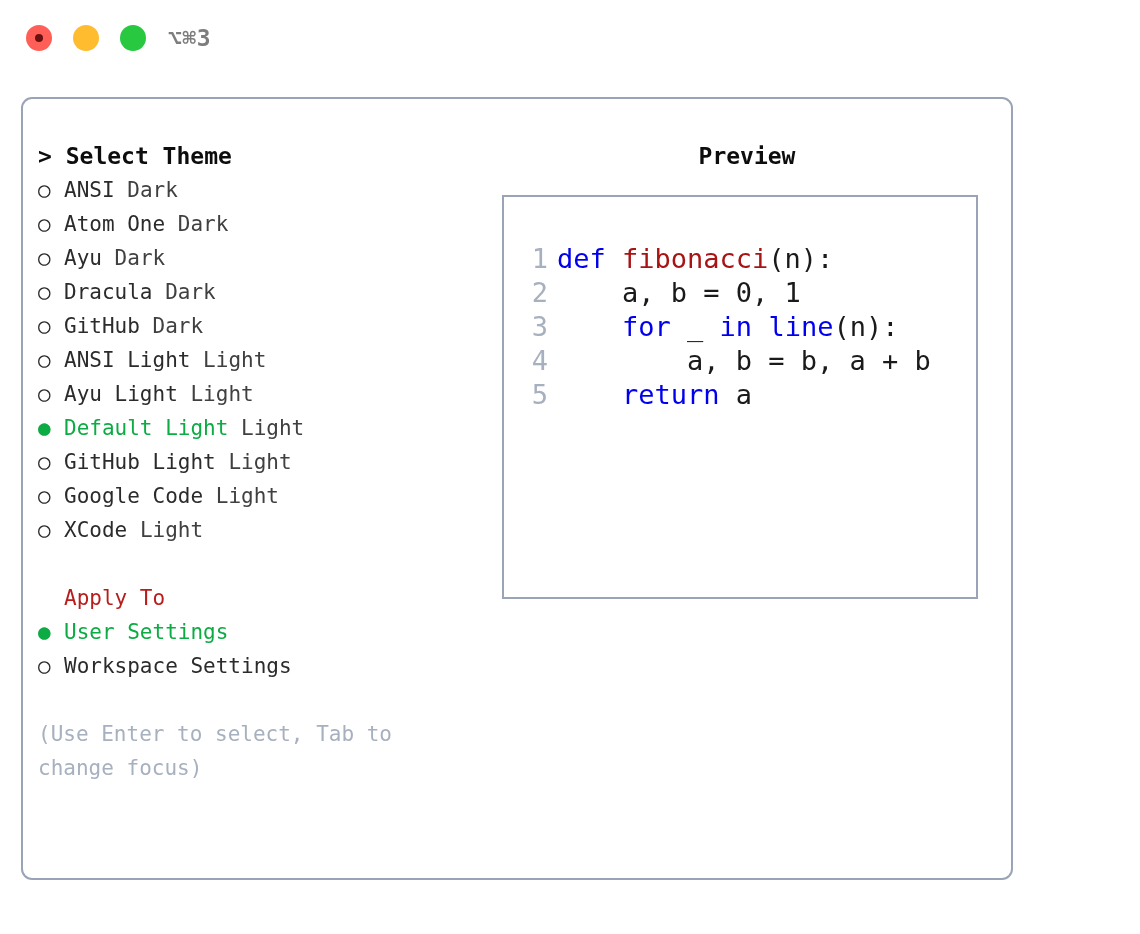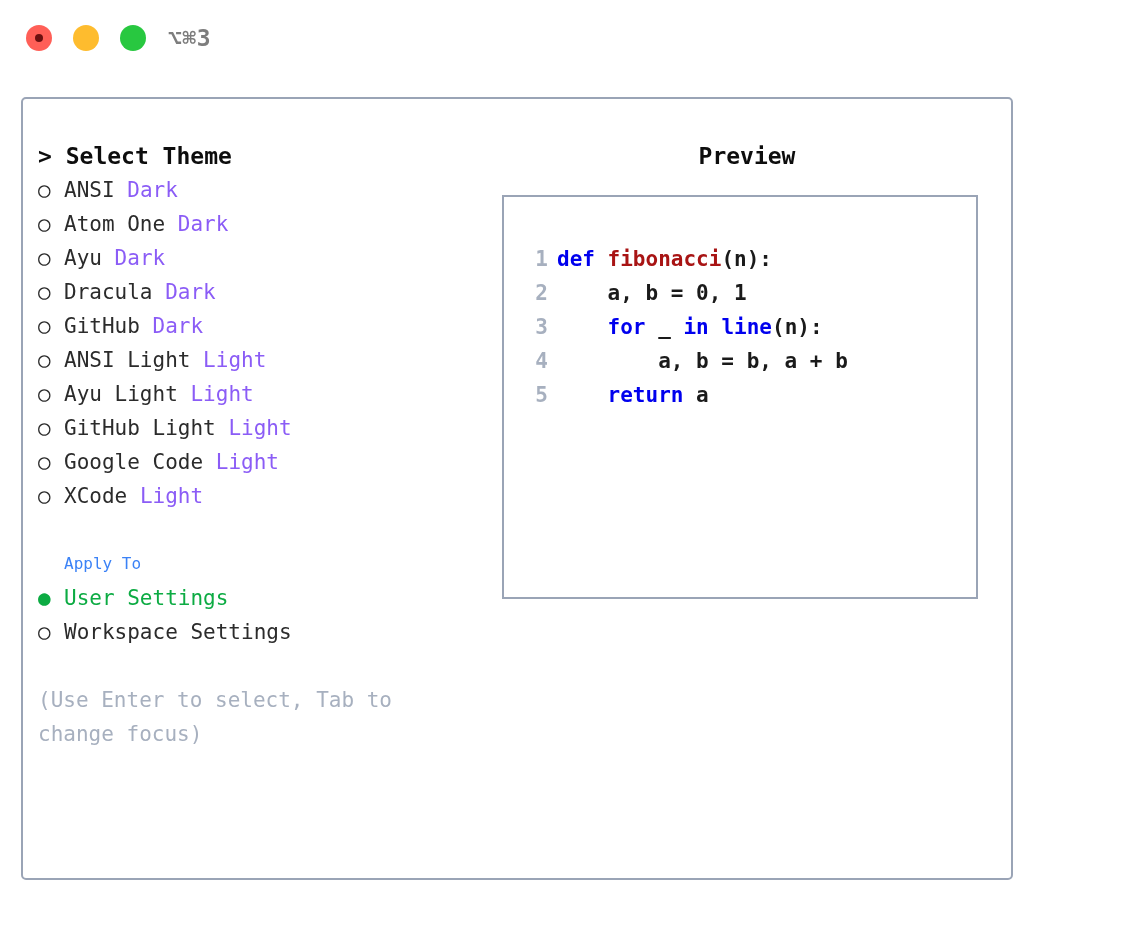--- a/index.html
+++ b/index.html
@@ -66,21 +66,21 @@
   }
 
   
   .panel {
     position: absolute;
     left: 21px;
     top: 97px;
     width: 992px;
     height: 783px;
     border: 2px solid #9aa4b6;
-    border-radius: 5px;
+    border-radius: 11px;
     background: #ffffff;
     box-sizing: border-box;
   }
 
   
   .left-col {
     position: absolute;
     left: 15px;
     top: 40px;
     width: 450px;
@@ -100,26 +100,26 @@
   }
   .marker {
     display: inline-block;
     width: 26px;
     color: #2b2b2b;
   }
   .marker.sel { color: #0cab43; }
   .marker.blank { color: transparent; }
   .opt-name { color: #2b2b2b; }
   .opt-row.selected .opt-name { color: #0cab43; }
-  .opt-cat { color: #8b5cf6; }
+  .opt-cat { color: #404040; }
 
   .apply-header {
-    font-size: 16px;
-    line-height: 34px;
-    color: #3b82f6;
+    font-size: 21px;
+    line-height: 34px;
+    color: #b91c1c;
     white-space: pre;
   }
   .hint {
     font-size: 21px;
     line-height: 34px;
     color: #a7b0bf;
     width: 400px;
     white-space: pre-wrap;
   }
   .spacer-sm { height: 34px; }
@@ -148,25 +148,24 @@
     box-sizing: border-box;
     position: relative;
   }
   .code-area {
     position: absolute;
     left: 14px;
     top: 45px;
     right: 6px;
   }
   .code-line {
-    font-size: 21px;
+    font-size: 27px;
     line-height: 34px;
     white-space: pre;
     color: #1a1a1a;
-    font-weight: bold;
   }
   .lineno {
     display: inline-block;
     width: 30px;
     text-align: right;
     color: #a7b0bf;
     margin-right: 9px;
   }
   .kw  { color: #0000ee; }
   .fn  { color: #a81414; }
@@ -195,20 +194,21 @@
     <div class="left-col">
       <div class="section-header">&gt; Select Theme</div>
       <div id="theme-items">
           <div class="opt-row"><span class="marker">○</span><span class="opt-name">ANSI</span><span> </span><span class="opt-cat">Dark</span></div>
           <div class="opt-row"><span class="marker">○</span><span class="opt-name">Atom One</span><span> </span><span class="opt-cat">Dark</span></div>
           <div class="opt-row"><span class="marker">○</span><span class="opt-name">Ayu</span><span> </span><span class="opt-cat">Dark</span></div>
           <div class="opt-row"><span class="marker">○</span><span class="opt-name">Dracula</span><span> </span><span class="opt-cat">Dark</span></div>
           <div class="opt-row"><span class="marker">○</span><span class="opt-name">GitHub</span><span> </span><span class="opt-cat">Dark</span></div>
           <div class="opt-row"><span class="marker">○</span><span class="opt-name">ANSI Light</span><span> </span><span class="opt-cat">Light</span></div>
           <div class="opt-row"><span class="marker">○</span><span class="opt-name">Ayu Light</span><span> </span><span class="opt-cat">Light</span></div>
+          <div class="opt-row selected"><span class="marker sel">●</span><span class="opt-name">Default Light</span><span> </span><span class="opt-cat">Light</span></div>
           <div class="opt-row"><span class="marker">○</span><span class="opt-name">GitHub Light</span><span> </span><span class="opt-cat">Light</span></div>
           <div class="opt-row"><span class="marker">○</span><span class="opt-name">Google Code</span><span> </span><span class="opt-cat">Light</span></div>
           <div class="opt-row"><span class="marker">○</span><span class="opt-name">XCode</span><span> </span><span class="opt-cat">Light</span></div>
         </div>
 
       <div class="spacer-sm"></div>
 
       <div class="apply-header"><span class="marker blank">&nbsp;&nbsp;</span><span>Apply To</span></div>
       <div id="apply-items">
           <div class="opt-row selected"><span class="marker sel">●</span><span class="opt-name">User Settings</span></div>

